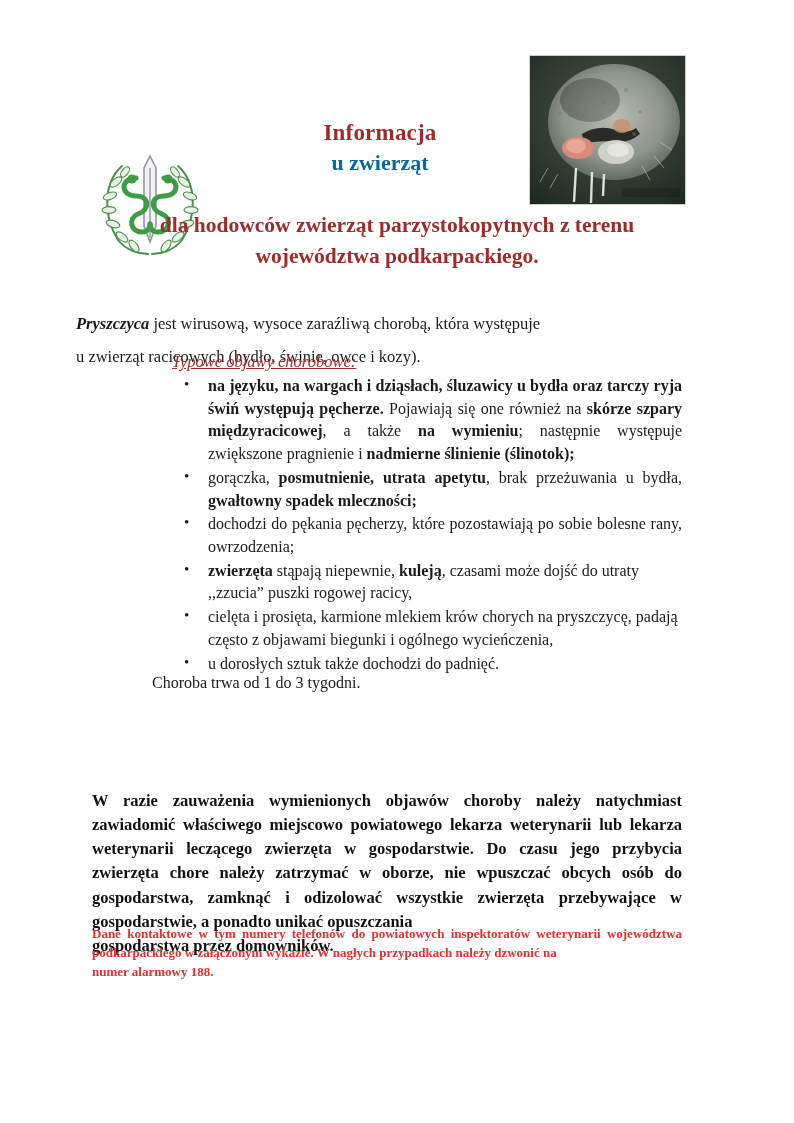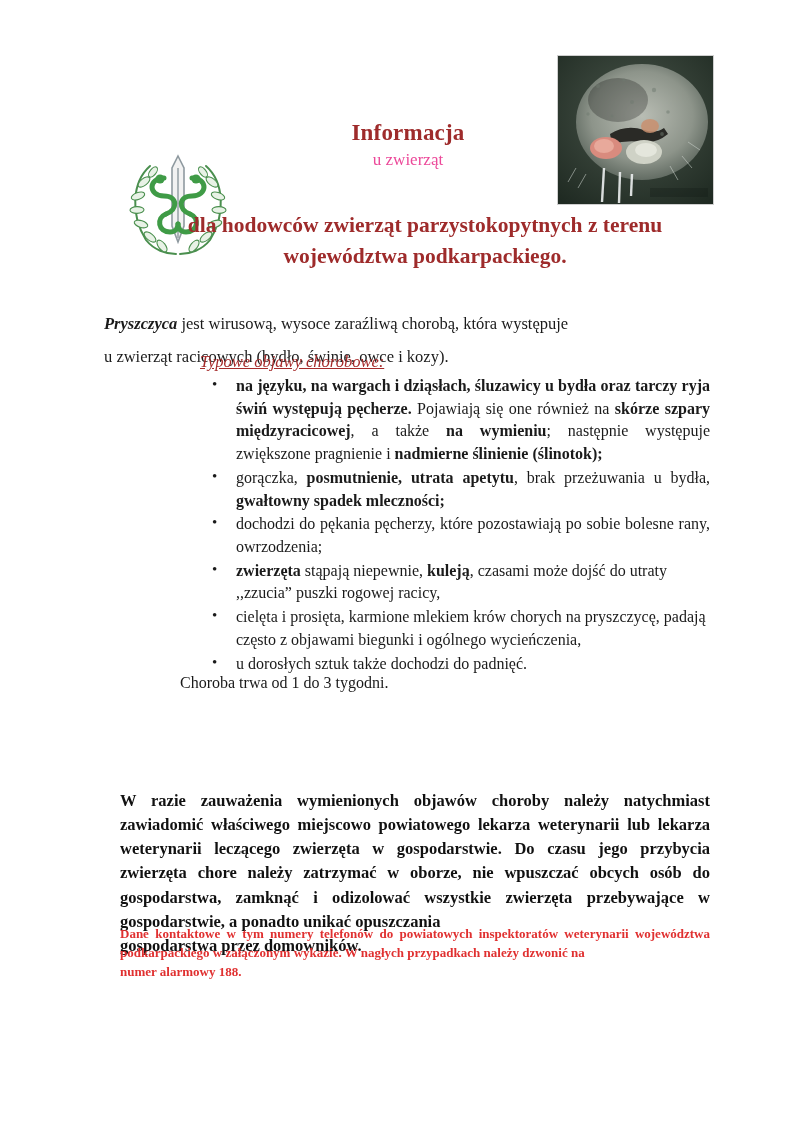--- a/index.html
+++ b/index.html
@@ -13,21 +13,20 @@
     position: relative;
     font-family: "Liberation Serif", "DejaVu Serif", serif;
     color: #1a1a1a;
     overflow: hidden;
   }
 
   .page {
     position: absolute;
     inset: 0;
     padding: 0;
-    margin-left: 28px;
   }
 
   
   .header-zone {
     position: absolute;
     left: 0;
     top: 48px;
     width: 794px;
     height: 230px;
   }
@@ -59,23 +58,23 @@
     font-size: 23px;
     font-weight: bold;
     color: #1a1a1a;
     line-height: 1.38;
   }
   .title-line-2 .small-o {
     font-weight: normal;
     font-size: 19px;
   }
   .title-line-3 {
-    font-size: 17px;
-    font-weight: normal;
-    color: #ec4899;
+    font-size: 22px;
+    font-weight: bold;
+    color: #0369a1;
     line-height: 1.36;
   }
 
   .photo {
     position: absolute;
     left: 529px;
     top: 7px;
     width: 155px;
     height: 148px;
     border: 1px solid #cfcfcf;

